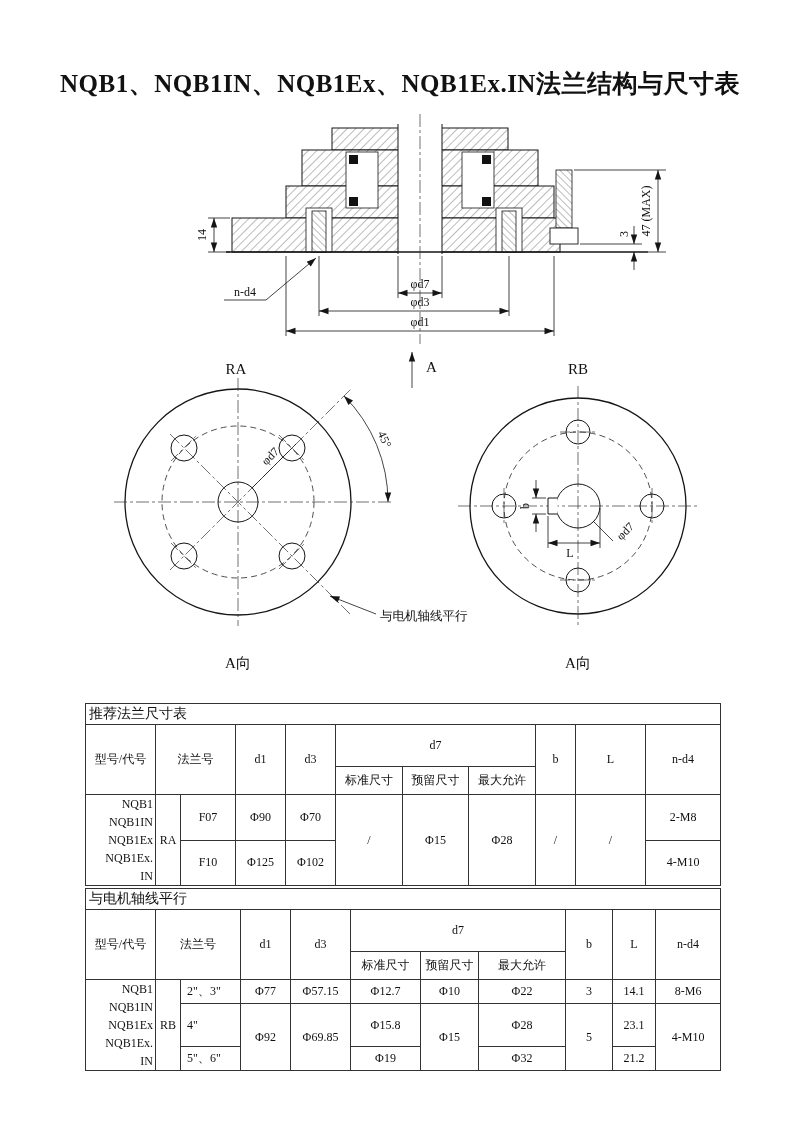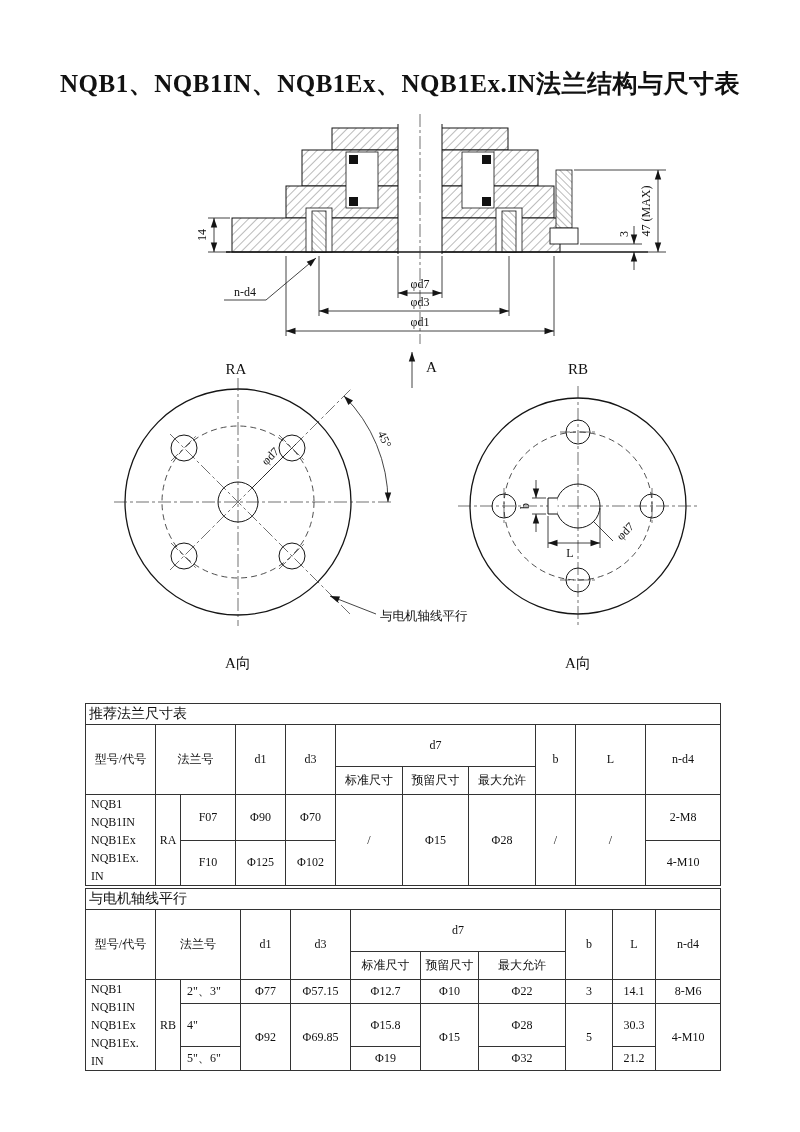--- a/index.html
+++ b/index.html
@@ -25,21 +25,21 @@
   .note{font-size:12.5px;}
 
   
   .tblwrap{position:absolute;left:85px;width:636px;background:#fff;}
   #t1{top:703px;}
   #t2{top:888px;}
   table.spec{border-collapse:collapse;width:636px;table-layout:fixed;}
   table.spec td{border:1px solid #333;text-align:center;vertical-align:middle;
                 font-size:12px;padding:0 2px;overflow:hidden;}
   table.spec td.cap{font-size:14px;text-align:left;padding:1px 3px;margin-left:6px;}
-  table.spec td.model{text-align:left;padding-left:5px;white-space:pre-line;
+  table.spec td.model{text-align:right;padding-left:5px;white-space:pre-line;
                       line-height:1.5;font-size:12px;}
   table.spec td.lft{text-align:left;padding-left:6px;}
   tr.caprow{height:15px;}
   tr.h1{height:42px;}
   tr.h2{height:28px;}
   #t1 tr.d{height:39px;}
   #t2 tr.d{height:24px;}
 </style>
 </head>
 <body>
@@ -334,21 +334,21 @@
         <td>8-M6</td>
       </tr>
       <tr class="d">
         <td class="lft">4"</td>
         <td rowspan="2">Φ92</td>
         <td rowspan="2">Φ69.85</td>
         <td>Φ15.8</td>
         <td rowspan="2">Φ15</td>
         <td>Φ28</td>
         <td rowspan="2">5</td>
-        <td>30.3</td>
+        <td>23.1</td>
         <td rowspan="2">4-M10</td>
       </tr>
       <tr class="d">
         <td class="lft">5"、6"</td>
         <td>Φ19</td>
         <td>Φ32</td>
         <td>21.2</td>
       </tr>
     </tbody>
       </table>

